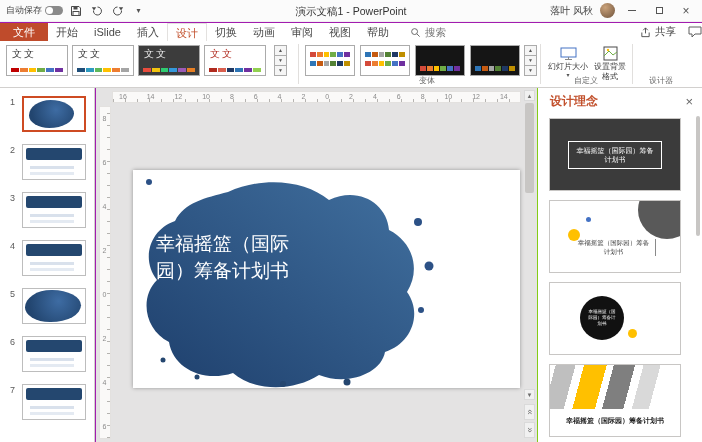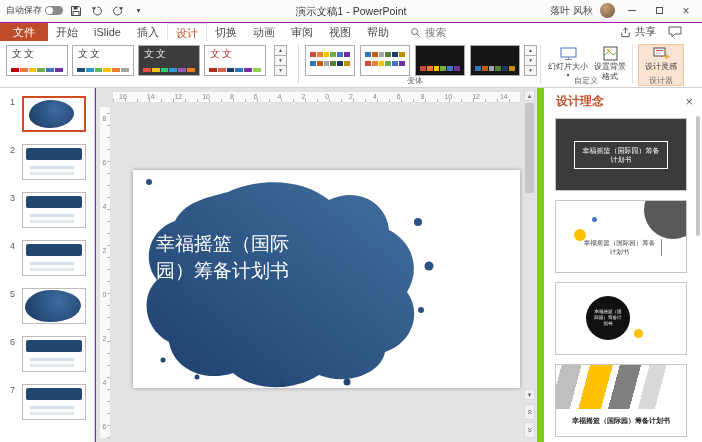--- a/index.html
+++ b/index.html
@@ -23,21 +23,21 @@
   .min-glyph { display:block; width:8px; height:1px; background:#555; }
   .restore-glyph { display:block; width:7px; height:7px; border:1px solid #555; background:#fff; }
 
   
   .tabrow { position:absolute; top:23px; left:0; right:0; height:18px; display:flex; align-items:stretch; background:#fff; }
   .tab { font-size:11px; color:#4a4a4a; padding:0 8px; line-height:18px; cursor:pointer; white-space:nowrap; }
   .tab.file { background:#BF4B2B; color:#fff; padding:0 13px; }
   .tab.selected { color:#C2512D; border:1px solid #e3e1df; border-bottom:none; }
   .searchbox { display:flex; align-items:center; gap:4px; margin-left:8px; padding:0 5px; cursor:text; }
   .search-input { border:none; outline:none; background:transparent; width:42px; font-size:10.5px; color:#5f5f5f; }
-  .tabrow-right { margin-left:auto; display:flex; align-items:center; gap:12px; padding-right:20px; }
+  .tabrow-right { margin-left:auto; display:flex; align-items:center; gap:12px; padding-right:0; }
   .share { display:flex; gap:4px; font-size:10.5px; color:#444; align-items:center; cursor:pointer; }
   .comment-btn { border:none; background:none; cursor:pointer; display:flex; align-items:center; padding:0; }
 
   
   .ribbon { position:absolute; top:41px; left:0; right:0; height:47px; background:#fff; border-bottom:1px solid #d2d0ce; }
   .group-label { position:absolute; bottom:1px; font-size:8px; color:#696969; text-align:center; pointer-events:none; }
   .vdiv { position:absolute; top:3px; bottom:3px; width:1px; background:#e1dfdd; }
 
   .theme-card { position:absolute; top:4px; width:62px; height:31px; border:1px solid #ababab; background:#fff; cursor:pointer; }
   .theme-card .aa { display:block; font-size:10px; color:#333; padding:1px 0 0 5px; letter-spacing:2px; }
@@ -93,21 +93,21 @@
   .slide-title { position:absolute; left:23px; top:60px; width:134px; font-size:19px; line-height:27px; color:#fff; cursor:text; }
   .vscroll { position:absolute; right:2px; top:2px; width:11px; bottom:2px; }
   .sarrow { position:absolute; left:0; width:11px; height:11px; font-size:6px; color:#6d6d6d; text-align:center; line-height:10px; background:#F1F1F1; border:1px solid #DADADA; cursor:pointer; }
   .sarrow.sup { top:0; } .sarrow.sdown { bottom:40px; }
   .sthumb { position:absolute; left:1px; top:13px; width:9px; height:90px; background:#C8C6C4; border-radius:2px; cursor:grab; }
   .snav { position:absolute; left:0; width:11px; height:16px; background:#F1F1F1; border:1px solid #DADADA; color:#6d6d6d; font-size:9px; display:flex; align-items:center; justify-content:center; cursor:pointer; }
   .snav.prev { bottom:20px; } .snav.next { bottom:2px; }
   .snav span { display:block; transform:rotate(90deg); }
 
   
-  .dpanel { position:absolute; top:88px; left:537px; right:0; bottom:0; background:#fff; border-left:7px solid #84cc16; }
+  .dpanel { position:absolute; top:88px; left:537px; right:0; bottom:0; background:#fff; border-left:1px solid #84cc16; }
   .dp-head { position:absolute; top:5px; left:12px; right:6px; display:flex; align-items:center; }
   .dp-title { color:#C2512D; font-weight:bold; font-size:12px; }
   .dp-close { margin-left:auto; border:none; background:none; font-size:13px; color:#666; cursor:pointer; padding:0 3px; line-height:1; }
   .dcard { position:absolute; left:11px; width:132px; height:73px; border:1px solid #C8C6C4; background:#fff; overflow:hidden; cursor:pointer; }
   .dcard i { display:block; }
   .c1 { background:#3B3B3B; }
   .c1box { position:absolute; left:50%; top:50%; transform:translate(-50%,-50%); border:1px solid #fff; color:#fff; font-size:7px; line-height:9px; width:94px; padding:4px 5px; text-align:center; }
   .c2 .big-circle { position:absolute; right:-16px; top:-20px; width:58px; height:58px; border-radius:50%; background:#595959; }
   .c2 .yellow-dot { position:absolute; left:18px; top:28px; width:12px; height:12px; border-radius:50%; background:#FFC000; }
   .c2 .blue-dot { position:absolute; left:36px; top:16px; width:5px; height:5px; border-radius:50%; background:#4472C4; }
@@ -308,21 +308,21 @@
           <i></i>
           <i></i>
           <i></i>
         </span>
     </div>
     <div class="gal-scroll" style="left:524px">
       <button>▲</button>
       <button>▼</button>
       <button>▼</button>
     </div>
-    <div class="group-label" style="left:296px;width:238px">变体</div>
+    <div class="group-label" style="left:308px;width:238px">变体</div>
     <div class="vdiv" style="left:540px"></div>
 
     <button class="big-btn" style="left:592px;width:36px">
       <svg viewBox="0 0 17 15">
           <rect x="2" y="1" width="13" height="13" stroke="#4a4a4a" fill="#fff"></rect>
           <path d="M2 10 L7 5 L11 9 L15 6" stroke="#70AD47" fill="none"></path>
           <circle cx="6" cy="4" r="1.2" fill="#FFC000"></circle>
         </svg>
       <span>设置背景格式</span>
     </button>
@@ -331,29 +331,20 @@
           <rect x="1" y="2" width="15" height="9" fill="#fff" stroke="#4472C4"></rect>
           <line x1="8.5" y1="11" x2="8.5" y2="13" stroke="#888"></line>
           <line x1="5" y1="13.5" x2="12" y2="13.5" stroke="#888"></line>
         </svg>
       <span>幻灯片大小</span>
       <span class="dd-caret">▾</span>
     </button>
     <div class="group-label" style="left:542px;width:88px">自定义</div>
     <div class="vdiv" style="left:632px"></div>
 
-    <button class="big-btn highlight" style="left:638px;width:46px">
-      <svg viewBox="0 0 17 15">
-          <rect x="1" y="2" width="11" height="8" stroke="#4a4a4a" fill="#fff"></rect>
-          <line x1="3" y1="4.5" x2="10" y2="4.5" stroke="#C2512D"></line>
-          <line x1="3" y1="7" x2="8" y2="7" stroke="#bbb"></line>
-          <path d="M13.5 7 l1 2.5 2.5 1 -2.5 1 -1 2.5 -1 -2.5 -2.5 -1 2.5 -1 z" fill="#E8A33D"></path>
-        </svg>
-      <span>设计灵感</span>
-    </button>
     <div class="group-label" style="left:634px;width:54px">设计器</div>
   </div>
 
   <div class="thumbs">
     <div class="thumb-item" style="top:8px">
       <span class="tnum">1</span>
       <div class="tbox mini-splash selected"></div>
     </div>
     <div class="thumb-item" style="top:56px">
       <span class="tnum">2</span>

